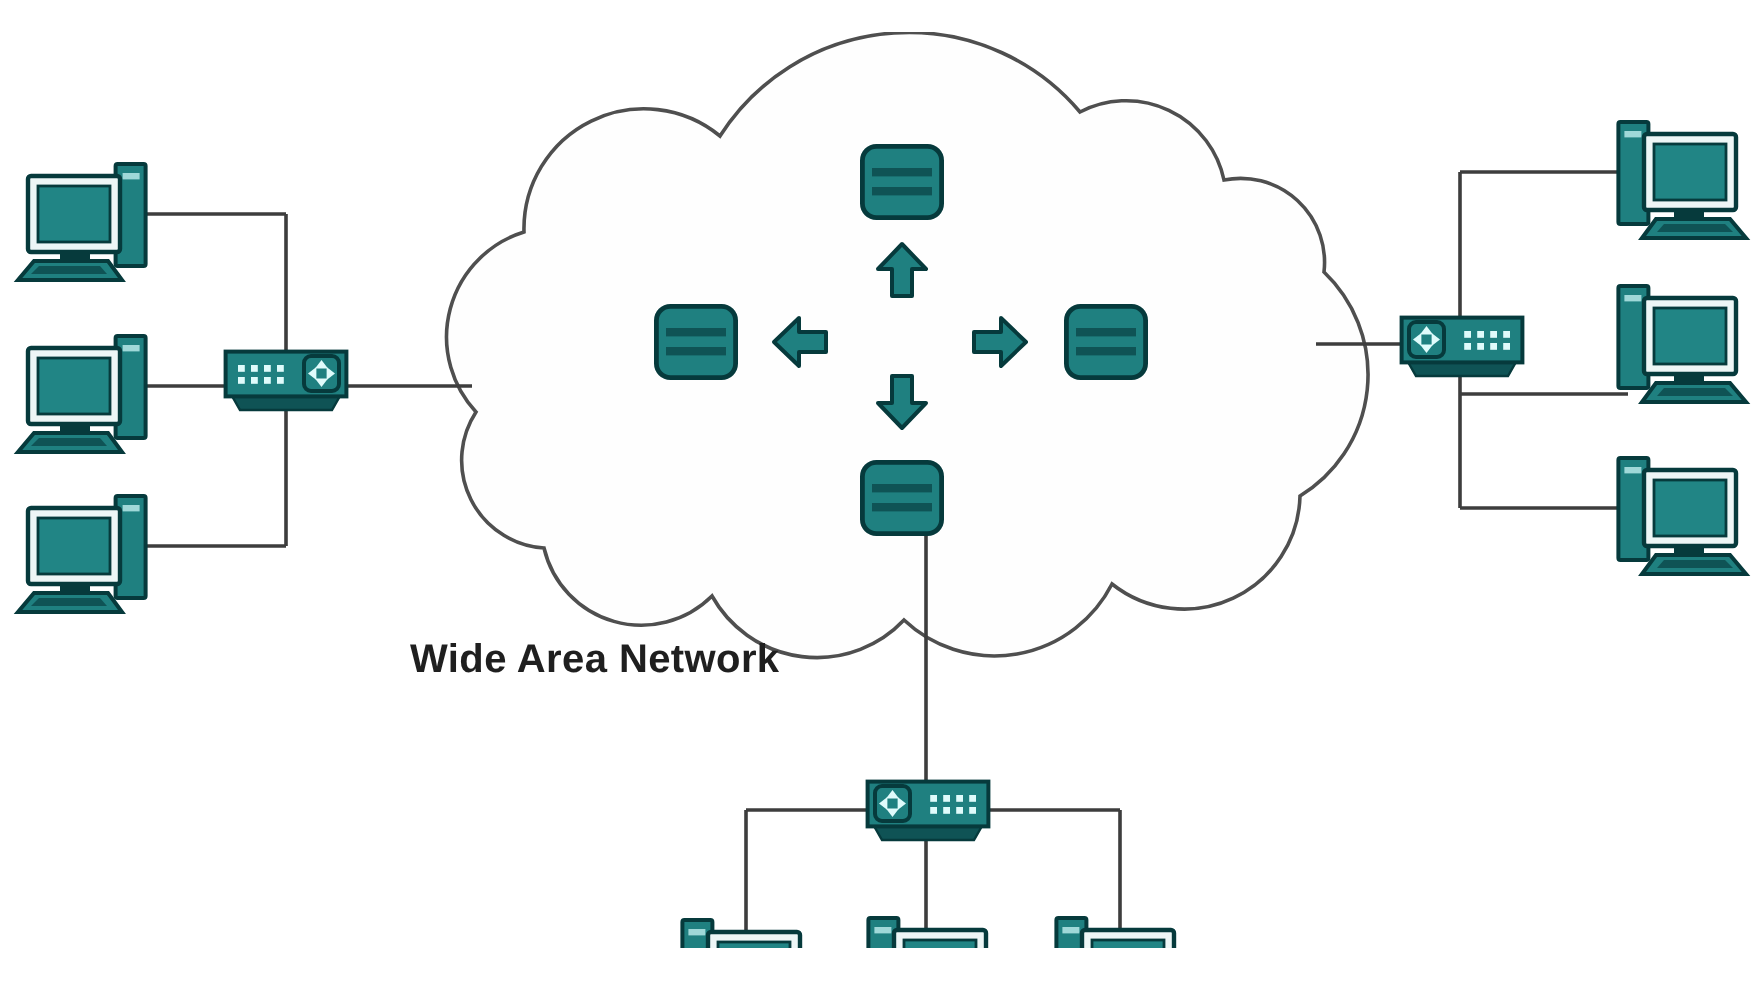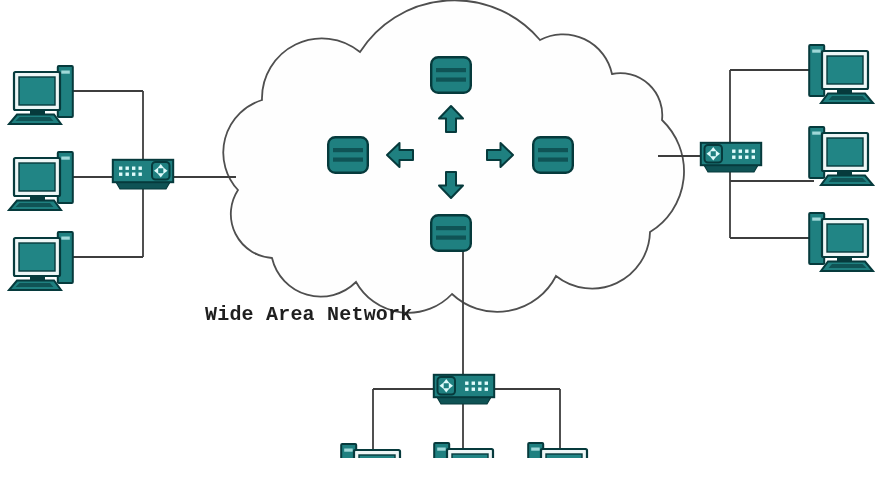--- a/index.html
+++ b/index.html
@@ -3,21 +3,21 @@
 <meta charset="utf-8">
 <style>
   :root{
     --teal:#1f8080; --teal-deep:#0f5355; --ink:#063a3c; --screen:#218585;
     --frame-light:#edf6f6; --port-white:#dffbfb; --mint:#9fd8d8;
     --line:#3d3d3d; --cloud-stroke:#4f4f4f; --canvas:#ffffff; --label-color:#1f1f1f;
   }
   html,body{margin:0;padding:0;background:#fff;}
   .stage{
     position:relative; width:879px; height:458px; background:var(--canvas);
-    overflow:hidden; font-family:Liberation Mono, monospace;
+    overflow:hidden; font-family:Liberation Sans, sans-serif;margin-top:16px;
   }
   .stage svg{position:absolute;left:0;top:0;}
   .wan-label{
     position:absolute; left:205px; top:303px; width:210px;
     font-size:20px; font-weight:600; letter-spacing:.2px;
     color:var(--label-color); white-space:nowrap; user-select:none;
   }
   
   .c-teal{fill:var(--teal);stroke:var(--ink);stroke-width:2;}
   .c-mint{fill:var(--mint);}

